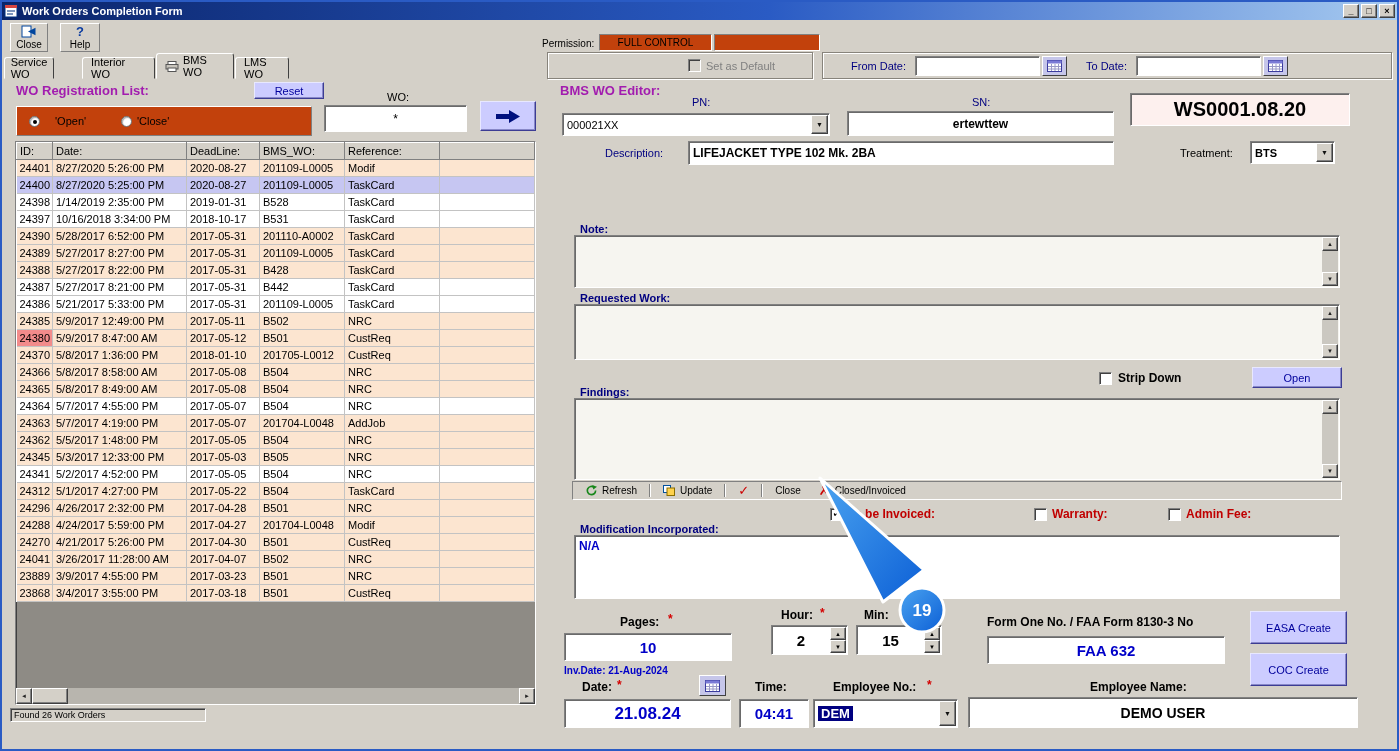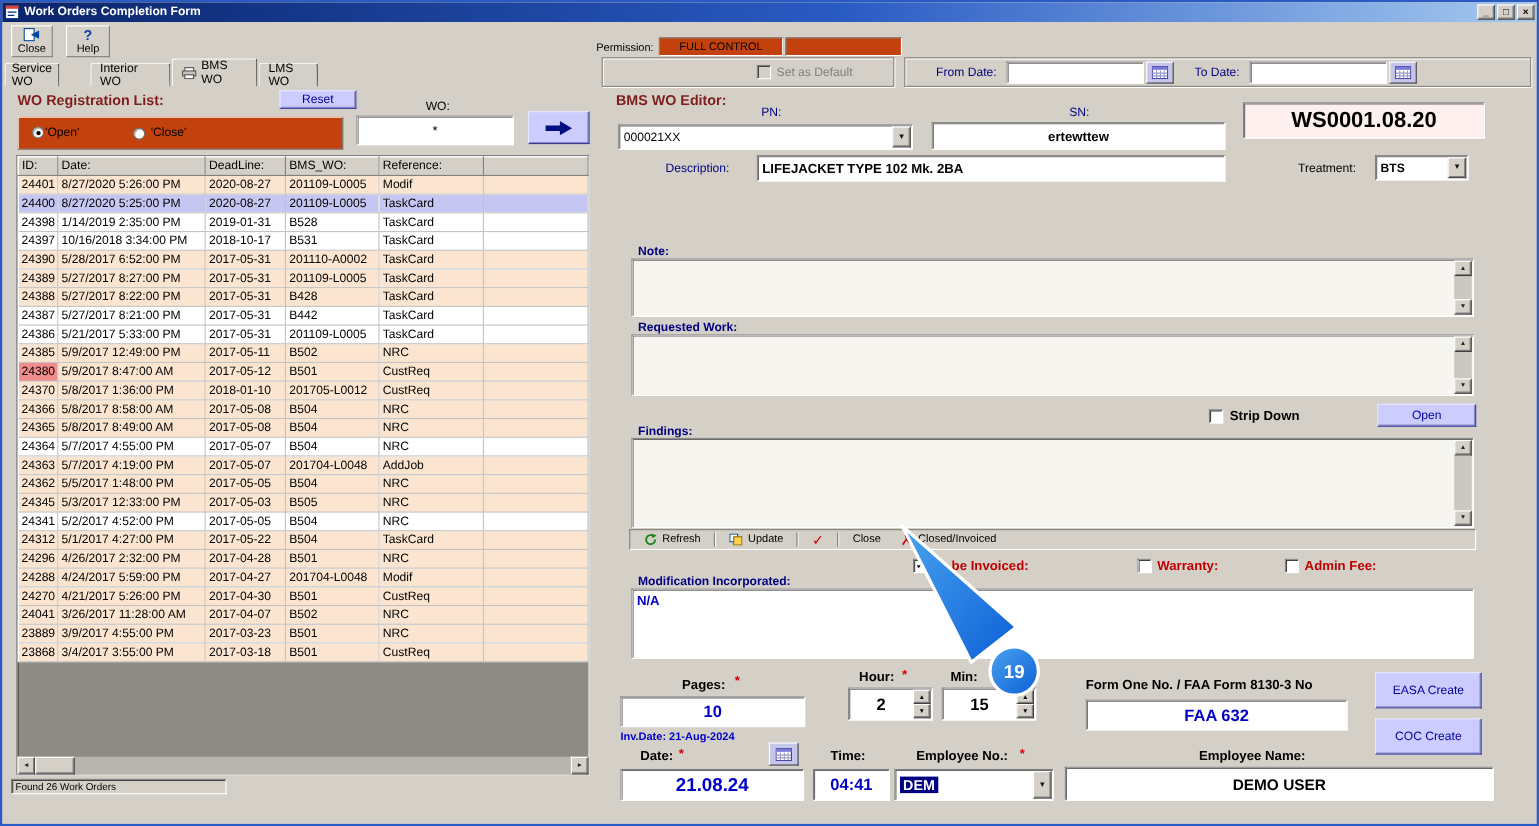--- a/index.html
+++ b/index.html
@@ -21,21 +21,21 @@
   .etched{border:1px solid #87837b;box-shadow:inset 1px 1px 0 #fff,1px 1px 0 #fff;}
   .lavender{background:#ccccff;color:#00009c;border:1px solid;border-color:#e8e8ff #3c3c94 #3c3c94 #e8e8ff;
     box-shadow:inset -1px -1px 0 #8888c8;font-size:11px;}
   .center{display:flex;align-items:center;justify-content:center;}
   .tool-btn{position:absolute;display:flex;flex-direction:column;align-items:center;justify-content:center;gap:1px;
     font-size:10px;background:#d4d0c8;border:1px solid;border-color:#fff #808080 #808080 #fff;}
   .tab{position:absolute;background:#d4d0c8;border:1px solid;border-color:#fff #404040 #d4d0c8 #fff;
     border-radius:3px 3px 0 0;display:flex;align-items:center;justify-content:center;gap:4px;font-size:11px;padding:0 8px;}
   .tab.inactive{top:55px;height:22px;}
   .tab.active{top:51px;height:26px;z-index:2;}
-  .section-title{color:#7f1d1d;font-weight:bold;font-size:13px;white-space:nowrap}
+  .section-title{color:#a21caf;font-weight:bold;font-size:13px;white-space:nowrap}
   .lbl-navy{color:#000080;font-size:11px;white-space:nowrap}
   .big-lbl{font-weight:bold;font-size:12px;white-space:nowrap}
   .red-star{color:#d40000;font-weight:bold;font-size:12px;}
   .flag-label{color:#c00000;font-weight:bold;font-size:12px;white-space:nowrap}
   .val-blue{color:#0000c8;font-weight:bold;}
   
   .checkbox{position:absolute;width:13px;height:13px;background:#fff;border:1px solid;
     border-color:#808080 #fff #fff #808080;box-shadow:inset 1px 1px 0 #404040;}
   .checkbox.disabled{background:#d4d0c8;}
   .checkbox.checked::after{content:"✓";position:absolute;top:-3px;left:1px;font-size:12px;font-weight:bold;color:#000;}
@@ -191,21 +191,21 @@
   </div>
   <div class="abs lavender center" style="left:478px;top:99px;width:56px;height:30px">
     <span style="display:inline-flex">
       <svg width="28" height="15" viewBox="0 0 28 15">
           <polygon points="2,5 15,5 15,1 26,7.5 15,14 15,10 2,10" fill="#00107e"></polygon>
         </svg>
     </span>
   </div>
 
   <div class="abs panel" style="left:14px;top:104px;width:296px;height:30px;border-color:#fff #808080 #808080 #fff">
-    <span class="abs" style="left:12px;top:8px;display:inline-flex;gap:1px">
+    <span class="abs" style="left:12px;top:8px;display:inline-flex;align-items:center;gap:15px">
       <span class="radio checked"></span>
       <span>'Open'</span>
     </span>
     <span class="abs" style="left:104px;top:8px;display:inline-flex;align-items:center;gap:5px">
       <span class="radio"></span>
       <span>'Close'</span>
     </span>
   </div>
 
   <div class="abs sunken" style="left:13px;top:139px;width:521px;height:564px;background:#8e8b85">

